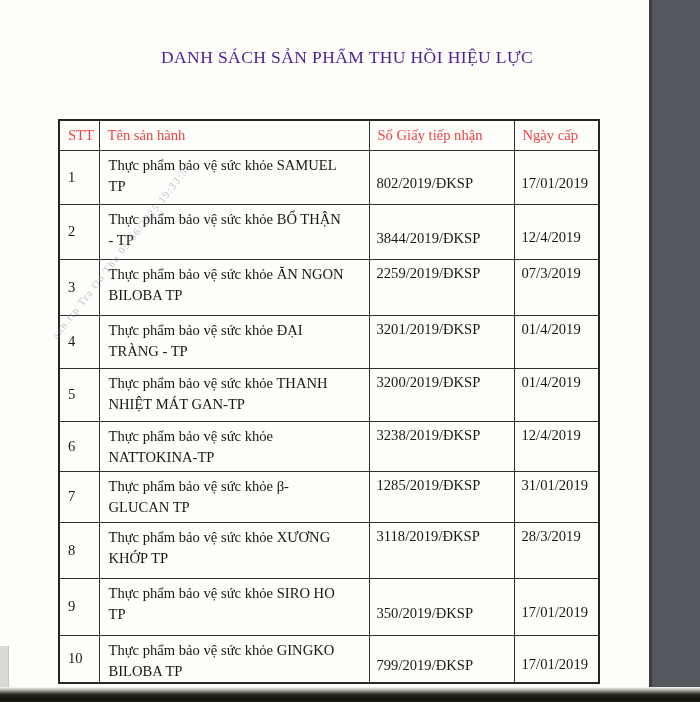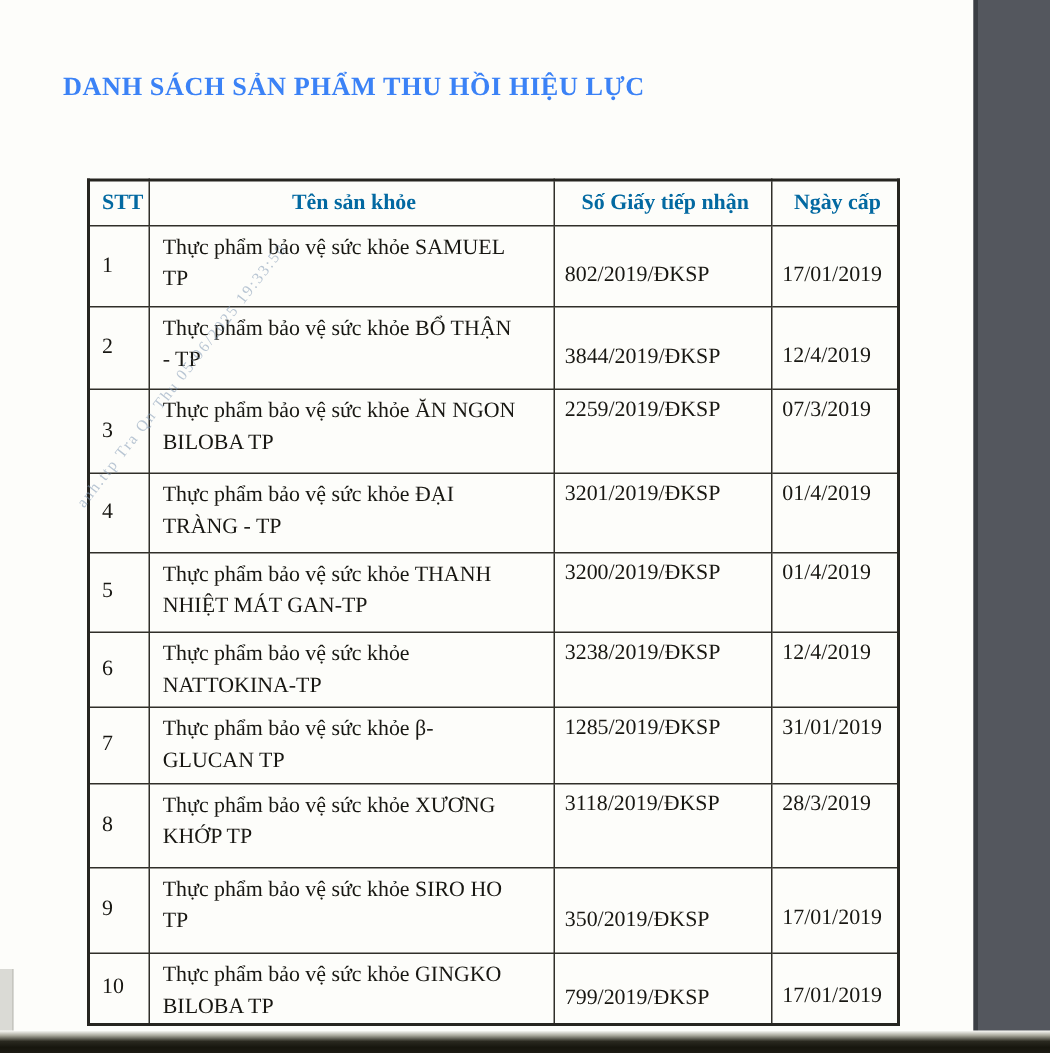--- a/index.html
+++ b/index.html
@@ -9,22 +9,22 @@
     background:#fdfdfb;
     font-family:"Liberation Serif", serif;
     color:#181712;
   }
   .page {
     position:absolute; left:0; top:0; width:649px; height:702px;
     background:#fdfdfa; z-index:1;
   }
   .doc-title {
     position:absolute; left:42px; top:47px; width:610px;
-    font-size:17.5px; font-weight:700;
-    letter-spacing:0.4px; color:#3b82f6;
+    text-align:center; font-size:17.5px; font-weight:400;
+    letter-spacing:0.4px; color:#4c1d95;
   }
   .doc-subtitle {
     position:absolute; left:30px; top:75px; width:612px;
     text-align:center; font-size:15.5px; font-style:italic; font-weight:600;
     color:#1b1a15; white-space:nowrap;
   }
   .doc-subtitle .fill-num {
     font-style:normal; font-weight:400; font-size:12.5px; color:#21201a;
   }
   .doc-subtitle .num-decision { margin:0 16px 0 12px; }
@@ -39,22 +39,22 @@
   table.products {
     position:absolute; left:58px; top:119px;
     width:540px; border-collapse:collapse; table-layout:fixed;
     font-size:14.6px; z-index:2; background:transparent;
   }
   table.products th, table.products td {
     border:1.6px solid #302f29;
   }
   table.products { border:2.2px solid #262520; }
   th {
-    font-weight:700; text-align:center; height:30px;
-    vertical-align:middle; padding:0 4px 0 8px; color:#0369a1;
+    font-weight:400; text-align:left; height:30px;
+    vertical-align:middle; padding:0 4px 0 8px; color:#ef4444;
   }
   td.c-stt  { vertical-align:middle; padding-left:8px; }
   td.c-name { vertical-align:top; padding:4px 6px 0 9px; line-height:21px; }
   td.c-no   { padding:13px 2px 0 7px; }
   td.c-date { padding:12px 2px 0 7px; }
   td.v-top  { vertical-align:top; padding-top:5px; }
   td.v-mid  { vertical-align:middle; }
   .right-strip {
     position:absolute; left:649px; top:0; width:51px; height:702px;
     background:#54575e; border-left:3px solid #3b3e44; z-index:4;
@@ -82,21 +82,21 @@
   <table class="products">
     <colgroup>
       <col style="width:40px">
         <col style="width:270px">
         <col style="width:145px">
         <col style="width:85px">
     </colgroup>
     <thead>
       <tr>
         <th>STT</th>
-        <th>Tên sản khỏe</th>
+        <th>Tên sản hành</th>
         <th>Số Giấy tiếp nhận</th>
         <th>Ngày cấp</th>
       </tr>
     </thead>
     <tbody>
         <tr style="height: 54px;">
           <td class="c-stt">1</td>
           <td class="c-name">
             <div>Thực phẩm bảo vệ sức khỏe SAMUEL</div>
             <div>TP</div>

